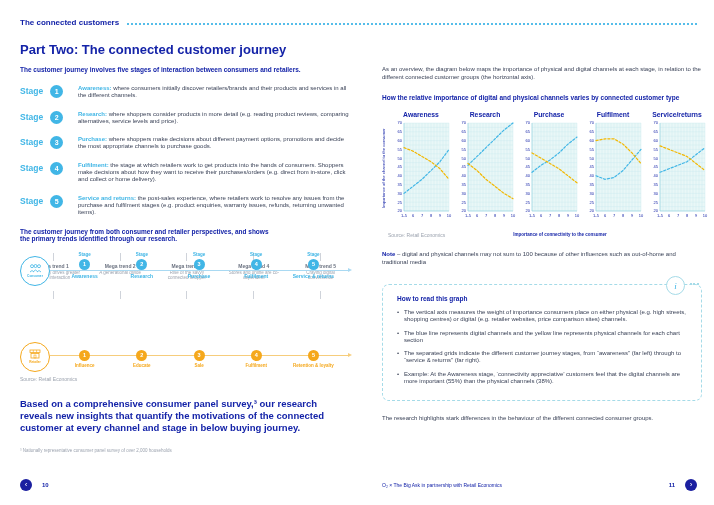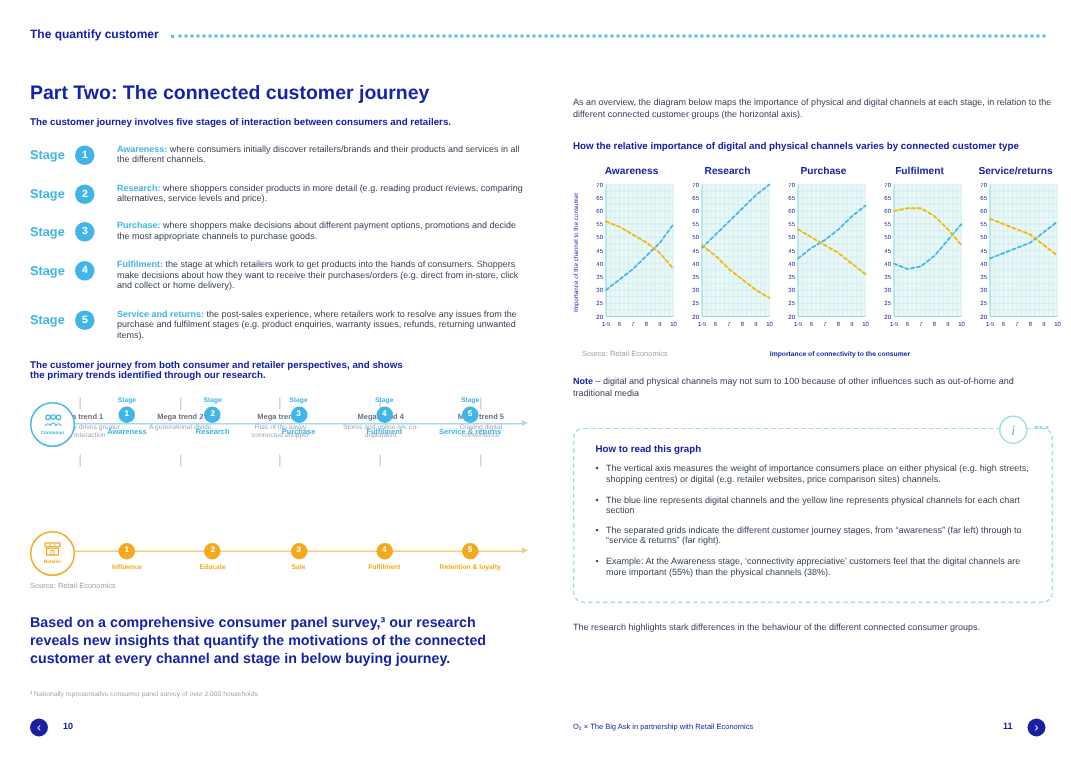--- a/index.html
+++ b/index.html
@@ -5,21 +5,21 @@
   html,body{margin:0;padding:0;background:#fff;}
   .spread{
     position:relative;width:714px;height:505px;background:#ffffff;overflow:hidden;
     font-family:"Liberation Sans",sans-serif;color:#3a4257;
   }
   
   .header{position:absolute;top:18px;left:20px;right:17px;display:flex;align-items:center;}
   .header-title{font-size:8px;font-weight:bold;color:#1423a8;white-space:nowrap;}
   .header-dots{flex:1;margin-left:8px;border-top:2px dotted #55bde9;height:0;margin-top:2px;}
   
-  .page-left{position:absolute;top:42px;left:20px;width:334px;margin-top:12px;}
+  .page-left{position:absolute;top:42px;left:20px;width:334px;}
   .page-right{position:absolute;top:66px;left:382px;width:320px;}
   
   .page-title{font-size:13px;font-weight:bold;color:#1423a8;margin-bottom:9px;}
   .intro{font-size:6.5px;font-weight:bold;color:#1423a8;margin-bottom:12px;width:300px;}
   .stage-row{display:flex;margin-bottom:11px;}
   .stage-left{width:58px;display:flex;align-items:flex-start;gap:7px;flex:none;}
   .stage-word{font-size:8.5px;font-weight:bold;color:#41b6e6;line-height:13px;}
   .stage-badge{width:13px;height:13px;border-radius:50%;background:#41b6e6;color:#fff;
     font-size:7px;font-weight:bold;display:flex;align-items:center;justify-content:center;flex:none;}
   .stage-text{flex:1;font-size:6px;line-height:7.3px;color:#3a4257;}
@@ -98,21 +98,21 @@
   .footer-right{position:absolute;left:362px;right:0;display:flex;align-items:center;justify-content:space-between;}
   .partnership{font-size:5px;color:#1423a8;}
   .footer-right-end{display:flex;align-items:center;gap:10px;}
 </style>
 </head>
 <body>
 
 <div class="spread">
 
   <div class="header">
-    <span class="header-title">The quantify customer</span>
+    <span class="header-title">The connected customers</span>
     <span class="header-dots"></span>
   </div>
 
   <div class="page-left">
     <div class="page-title">Part Two: The connected customer journey</div>
     <div class="intro">The customer journey involves five stages of interaction between consumers and retailers.</div>
 
     <div>
   <div class="stage-row">
     <div class="stage-left">

